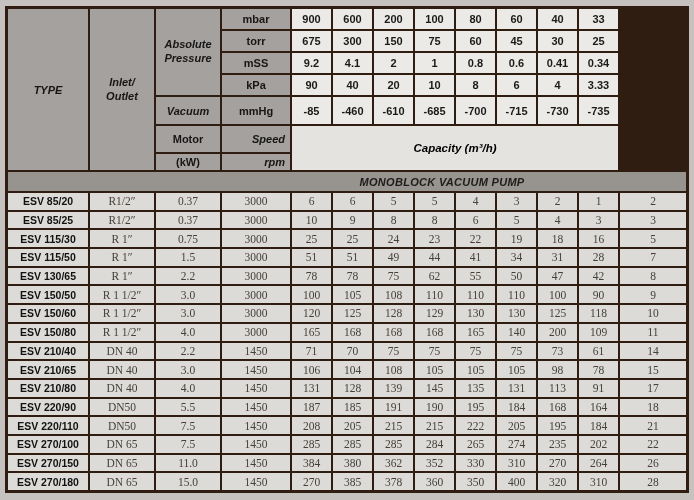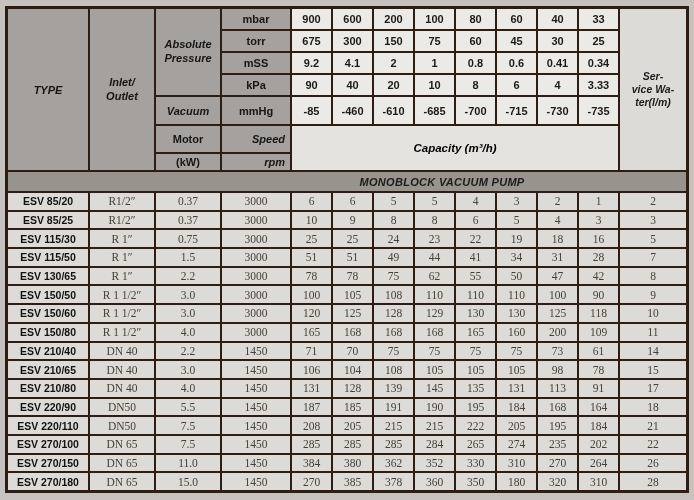--- a/index.html
+++ b/index.html
@@ -86,27 +86,20 @@
     <div class="cell hdr bi c-vac">Vacuum</div>
     <div class="cell hdr b c-vacunit">mmHg</div>
 
     <div class="cell hdr b c-motor">Motor</div>
     <div class="cell hdr b c-kw">(kW)</div>
     <div class="cell hdr bi right c-speed">Speed</div>
     <div class="cell hdr bi right c-rpm">rpm</div>
 
     <div class="cell cap bi c-cap">Capacity (m³/h)</div>
 
-    <div class="cell bi c-svc stack">
-      <div>
-        <span>Ser-</span>
-        <span>vice Wa-</span>
-        <span>ter(l/m)</span>
-      </div>
-    </div>
 
     <div class="cell bi c-banner">MONOBLOCK VACUUM PUMP</div>
 
   <div class="cell hdr b" style="grid-area: 1 / 4;">mbar</div>
       <div class="cell lt hval" style="grid-area: 1 / 5;">900</div>
       <div class="cell lt hval" style="grid-area: 1 / 6;">600</div>
       <div class="cell lt hval" style="grid-area: 1 / 7;">200</div>
       <div class="cell lt hval" style="grid-area: 1 / 8;">100</div>
       <div class="cell lt hval" style="grid-area: 1 / 9;">80</div>
       <div class="cell lt hval" style="grid-area: 1 / 10;">60</div>
@@ -240,21 +233,21 @@
       <div class="cell data dval" style="grid-area: 15 / 13;">10</div>
       <div class="cell data model" style="grid-area: 16 / 1;">ESV 150/80</div>
       <div class="cell data dval" style="grid-area: 16 / 2;">R 1 1/2″</div>
       <div class="cell data dval" style="grid-area: 16 / 3;">4.0</div>
       <div class="cell data dval" style="grid-area: 16 / 4;">3000</div>
       <div class="cell data dval" style="grid-area: 16 / 5;">165</div>
       <div class="cell data dval" style="grid-area: 16 / 6;">168</div>
       <div class="cell data dval" style="grid-area: 16 / 7;">168</div>
       <div class="cell data dval" style="grid-area: 16 / 8;">168</div>
       <div class="cell data dval" style="grid-area: 16 / 9;">165</div>
-      <div class="cell data dval" style="grid-area: 16 / 10;">160</div>
+      <div class="cell data dval" style="grid-area: 16 / 10;">140</div>
       <div class="cell data dval" style="grid-area: 16 / 11;">200</div>
       <div class="cell data dval" style="grid-area: 16 / 12;">109</div>
       <div class="cell data dval" style="grid-area: 16 / 13;">11</div>
       <div class="cell data model" style="grid-area: 17 / 1;">ESV 210/40</div>
       <div class="cell data dval" style="grid-area: 17 / 2;">DN 40</div>
       <div class="cell data dval" style="grid-area: 17 / 3;">2.2</div>
       <div class="cell data dval" style="grid-area: 17 / 4;">1450</div>
       <div class="cell data dval" style="grid-area: 17 / 5;">71</div>
       <div class="cell data dval" style="grid-area: 17 / 6;">70</div>
       <div class="cell data dval" style="grid-area: 17 / 7;">75</div>
@@ -344,18 +337,18 @@
       <div class="cell data dval" style="grid-area: 23 / 13;">26</div>
       <div class="cell data model" style="grid-area: 24 / 1;">ESV 270/180</div>
       <div class="cell data dval" style="grid-area: 24 / 2;">DN 65</div>
       <div class="cell data dval" style="grid-area: 24 / 3;">15.0</div>
       <div class="cell data dval" style="grid-area: 24 / 4;">1450</div>
       <div class="cell data dval" style="grid-area: 24 / 5;">270</div>
       <div class="cell data dval" style="grid-area: 24 / 6;">385</div>
       <div class="cell data dval" style="grid-area: 24 / 7;">378</div>
       <div class="cell data dval" style="grid-area: 24 / 8;">360</div>
       <div class="cell data dval" style="grid-area: 24 / 9;">350</div>
-      <div class="cell data dval" style="grid-area: 24 / 10;">180</div>
+      <div class="cell data dval" style="grid-area: 24 / 10;">400</div>
       <div class="cell data dval" style="grid-area: 24 / 11;">320</div>
       <div class="cell data dval" style="grid-area: 24 / 12;">310</div>
       <div class="cell data dval" style="grid-area: 24 / 13;">28</div>
     </div>
 </div>
 
 </body></html>

